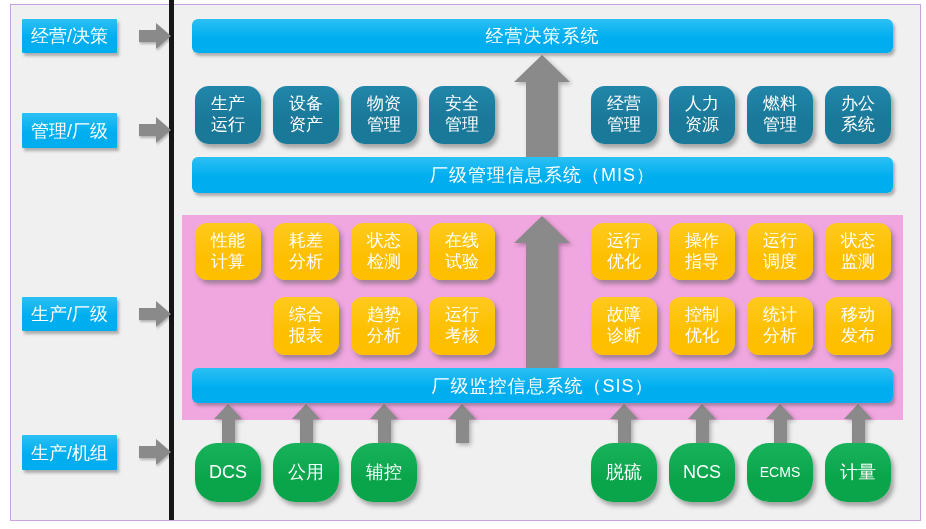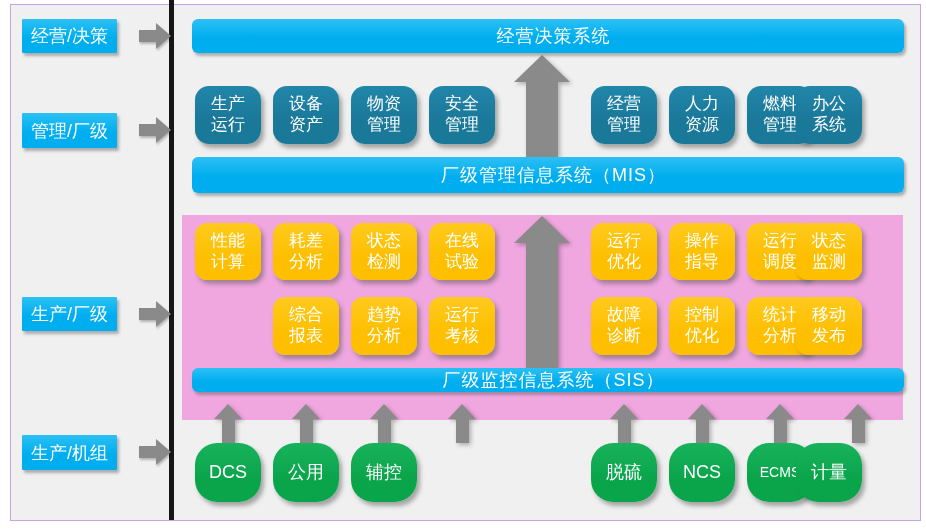--- a/index.html
+++ b/index.html
@@ -24,25 +24,25 @@
   .rank-arrow{position:absolute;left:139px;height:26px;display:flex;align-items:center;z-index:3;
     filter:drop-shadow(1px 2px 1px rgba(0,0,0,.25));}
   .rank-arrow .shaft{width:17px;height:12px;background:#8A8A8A;}
   .rank-arrow .head{width:0;height:0;border-top:13px solid transparent;border-bottom:13px solid transparent;border-left:15px solid #8A8A8A;}
 
   
   .bar{
     position:absolute;left:192px;width:701px;border-radius:6px;
     background:linear-gradient(180deg,#2cc0f4,#00aeef 55%);
     color:#fff;font-size:18px;display:flex;align-items:center;justify-content:center;
-    box-shadow:2px 3px 3px rgba(90,90,90,.45);z-index:2;white-space:nowrap;letter-spacing:1px;padding-left:11px;
+    box-shadow:2px 3px 3px rgba(90,90,90,.45);z-index:2;white-space:nowrap;letter-spacing:1px;
   }
   .bar-top{top:19px;height:34px;}
   .bar-mis{top:157px;height:36px;}
-  .bar-sis{top:368px;height:24px;}
+  .bar-sis{top:368px;height:35px;}
 
   
   .pink{position:absolute;left:182px;top:215px;width:721px;height:205px;background:#F0A6DF;z-index:1;}
 
   
   .box{
     position:absolute;width:66px;color:#fff;text-align:center;
     display:flex;align-items:center;justify-content:center;
     white-space:pre-line;line-height:1.22;z-index:2;
     box-shadow:3px 4px 4px rgba(90,90,90,.5);
@@ -52,21 +52,21 @@
   .orange{border-radius:12px;font-size:17px;
     background:linear-gradient(180deg,#ffca1e,#fdbf00 60%);}
   .o-r1{top:223px;height:57px;}
   .o-r2{top:297px;height:58px;}
   .green{top:443px;height:59px;border-radius:22px;font-size:18px;
     background:linear-gradient(180deg,#17b25b,#0aa54b 60%);}
   .green.small-latin{font-size:14px;}
 
   
   .c1{left:195px}.c2{left:273px}.c3{left:351px}.c4{left:429px}
-  .c5{left:591px}.c6{left:669px}.c7{left:747px}.c8{left:796px}
+  .c5{left:591px}.c6{left:669px}.c7{left:747px}.c8{left:825px}
 
   
   .up-arrow{position:absolute;z-index:1;filter:drop-shadow(2px 2px 2px rgba(0,0,0,.28));}
   .up-arrow .head{width:0;height:0;margin:0 auto;}
   .up-arrow .shaft{background:#8A8A8A;margin:0 auto;}
   .big-arrow{left:514px;width:56px;}
   .big-arrow .head{border-left:28px solid transparent;border-right:28px solid transparent;border-bottom:27px solid #8A8A8A;}
   .big-arrow .shaft{width:32px;}
   .ba-upper{top:55px;}  .ba-upper .shaft{height:75px;}
   .ba-pink{top:216px;z-index:1;} .ba-pink .shaft{height:125px;}

